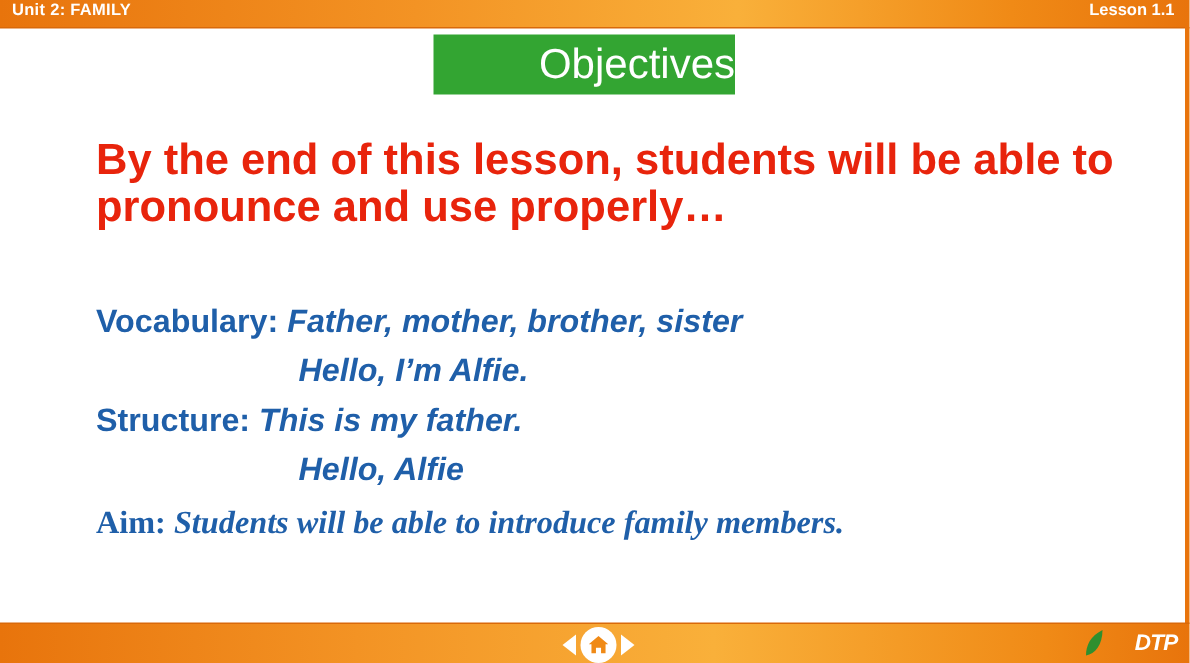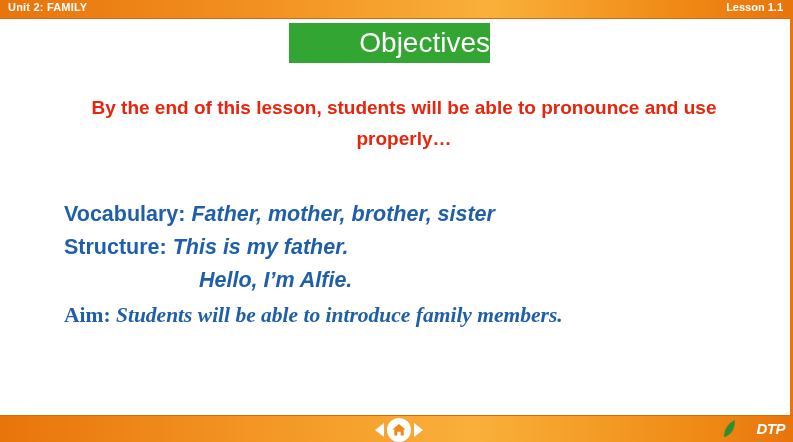--- a/index.html
+++ b/index.html
@@ -64,24 +64,23 @@
     line-height: 28px;
     font-weight: normal;
   }
 
   
   .intro {
     position: absolute;
     left: 64px; top: 92px;
     width: 680px;
     color: #e8240c;
-    font-size: 19px;
+    font-size: 29px;
     line-height: 31px;
     font-weight: bold;
-    text-align: center;
   }
 
   .content {
     position: absolute;
     left: 64px; top: 198px;
     width: 700px;
     color: #1f5fa9;
     font-size: 21.5px;
     line-height: 33px;
   }
@@ -200,27 +199,30 @@
 
   <div class="intro">By the end of this lesson, students will be able to pronounce and use properly…</div>
 
   <div class="content">
 
     <div class="row">
       <span class="lbl">Vocabulary</span><span class="lbl">: </span><span class="val">Father, mother, brother, sister</span>
     </div>
 
     <div class="row">
+      <span class="indent"></span><span class="val">Hello, I’m Alfie.</span>
+    </div>
+
+    <div class="row">
       <span class="lbl">Structure</span><span class="lbl">: </span><span class="val">This is my father.</span>
     </div>
 
     <div class="row">
-      <span class="indent"></span><span class="val">Hello, I’m Alfie.</span>
-    </div>
-
+      <span class="indent"></span><span class="val">Hello, Alfie</span>
+    </div>
 
     <div class="row aim-row">
       <span class="lbl">Aim:</span><span class="val">&nbsp;<span>Students will be able to introduce family members.</span></span>
     </div>
 
   </div>
 
   <div class="bottombar">
 
     <div class="nav-group">

